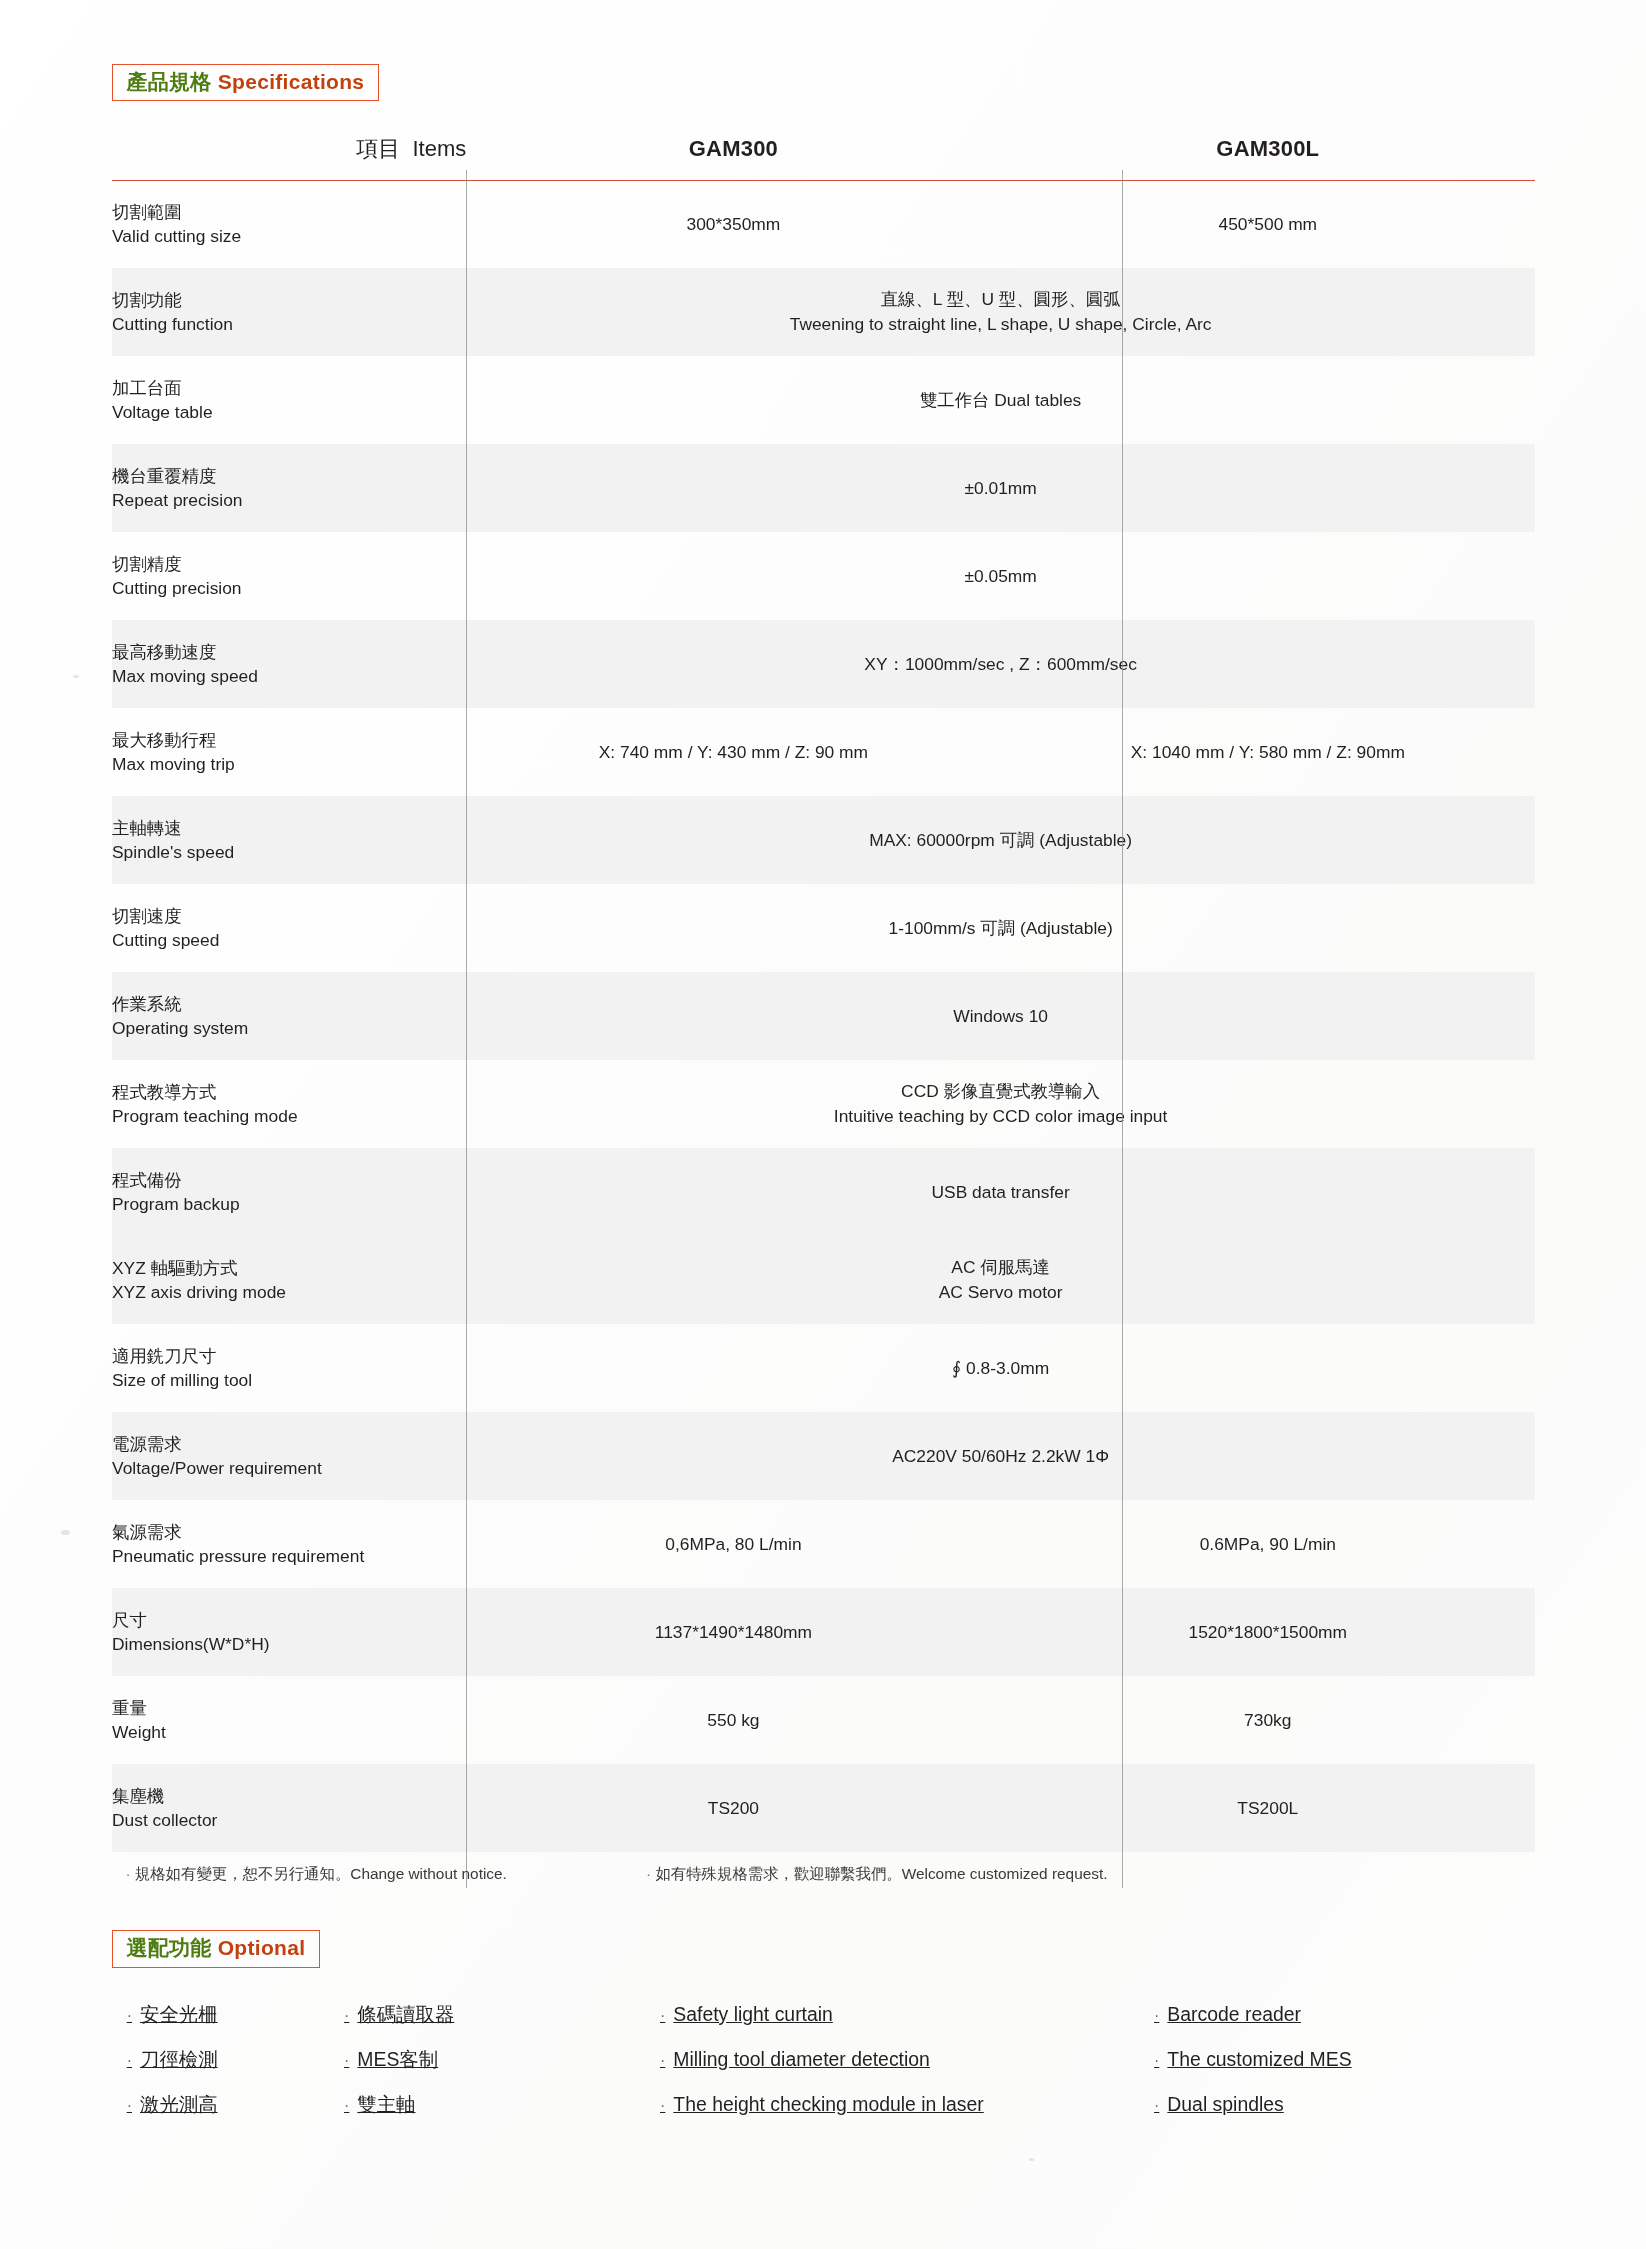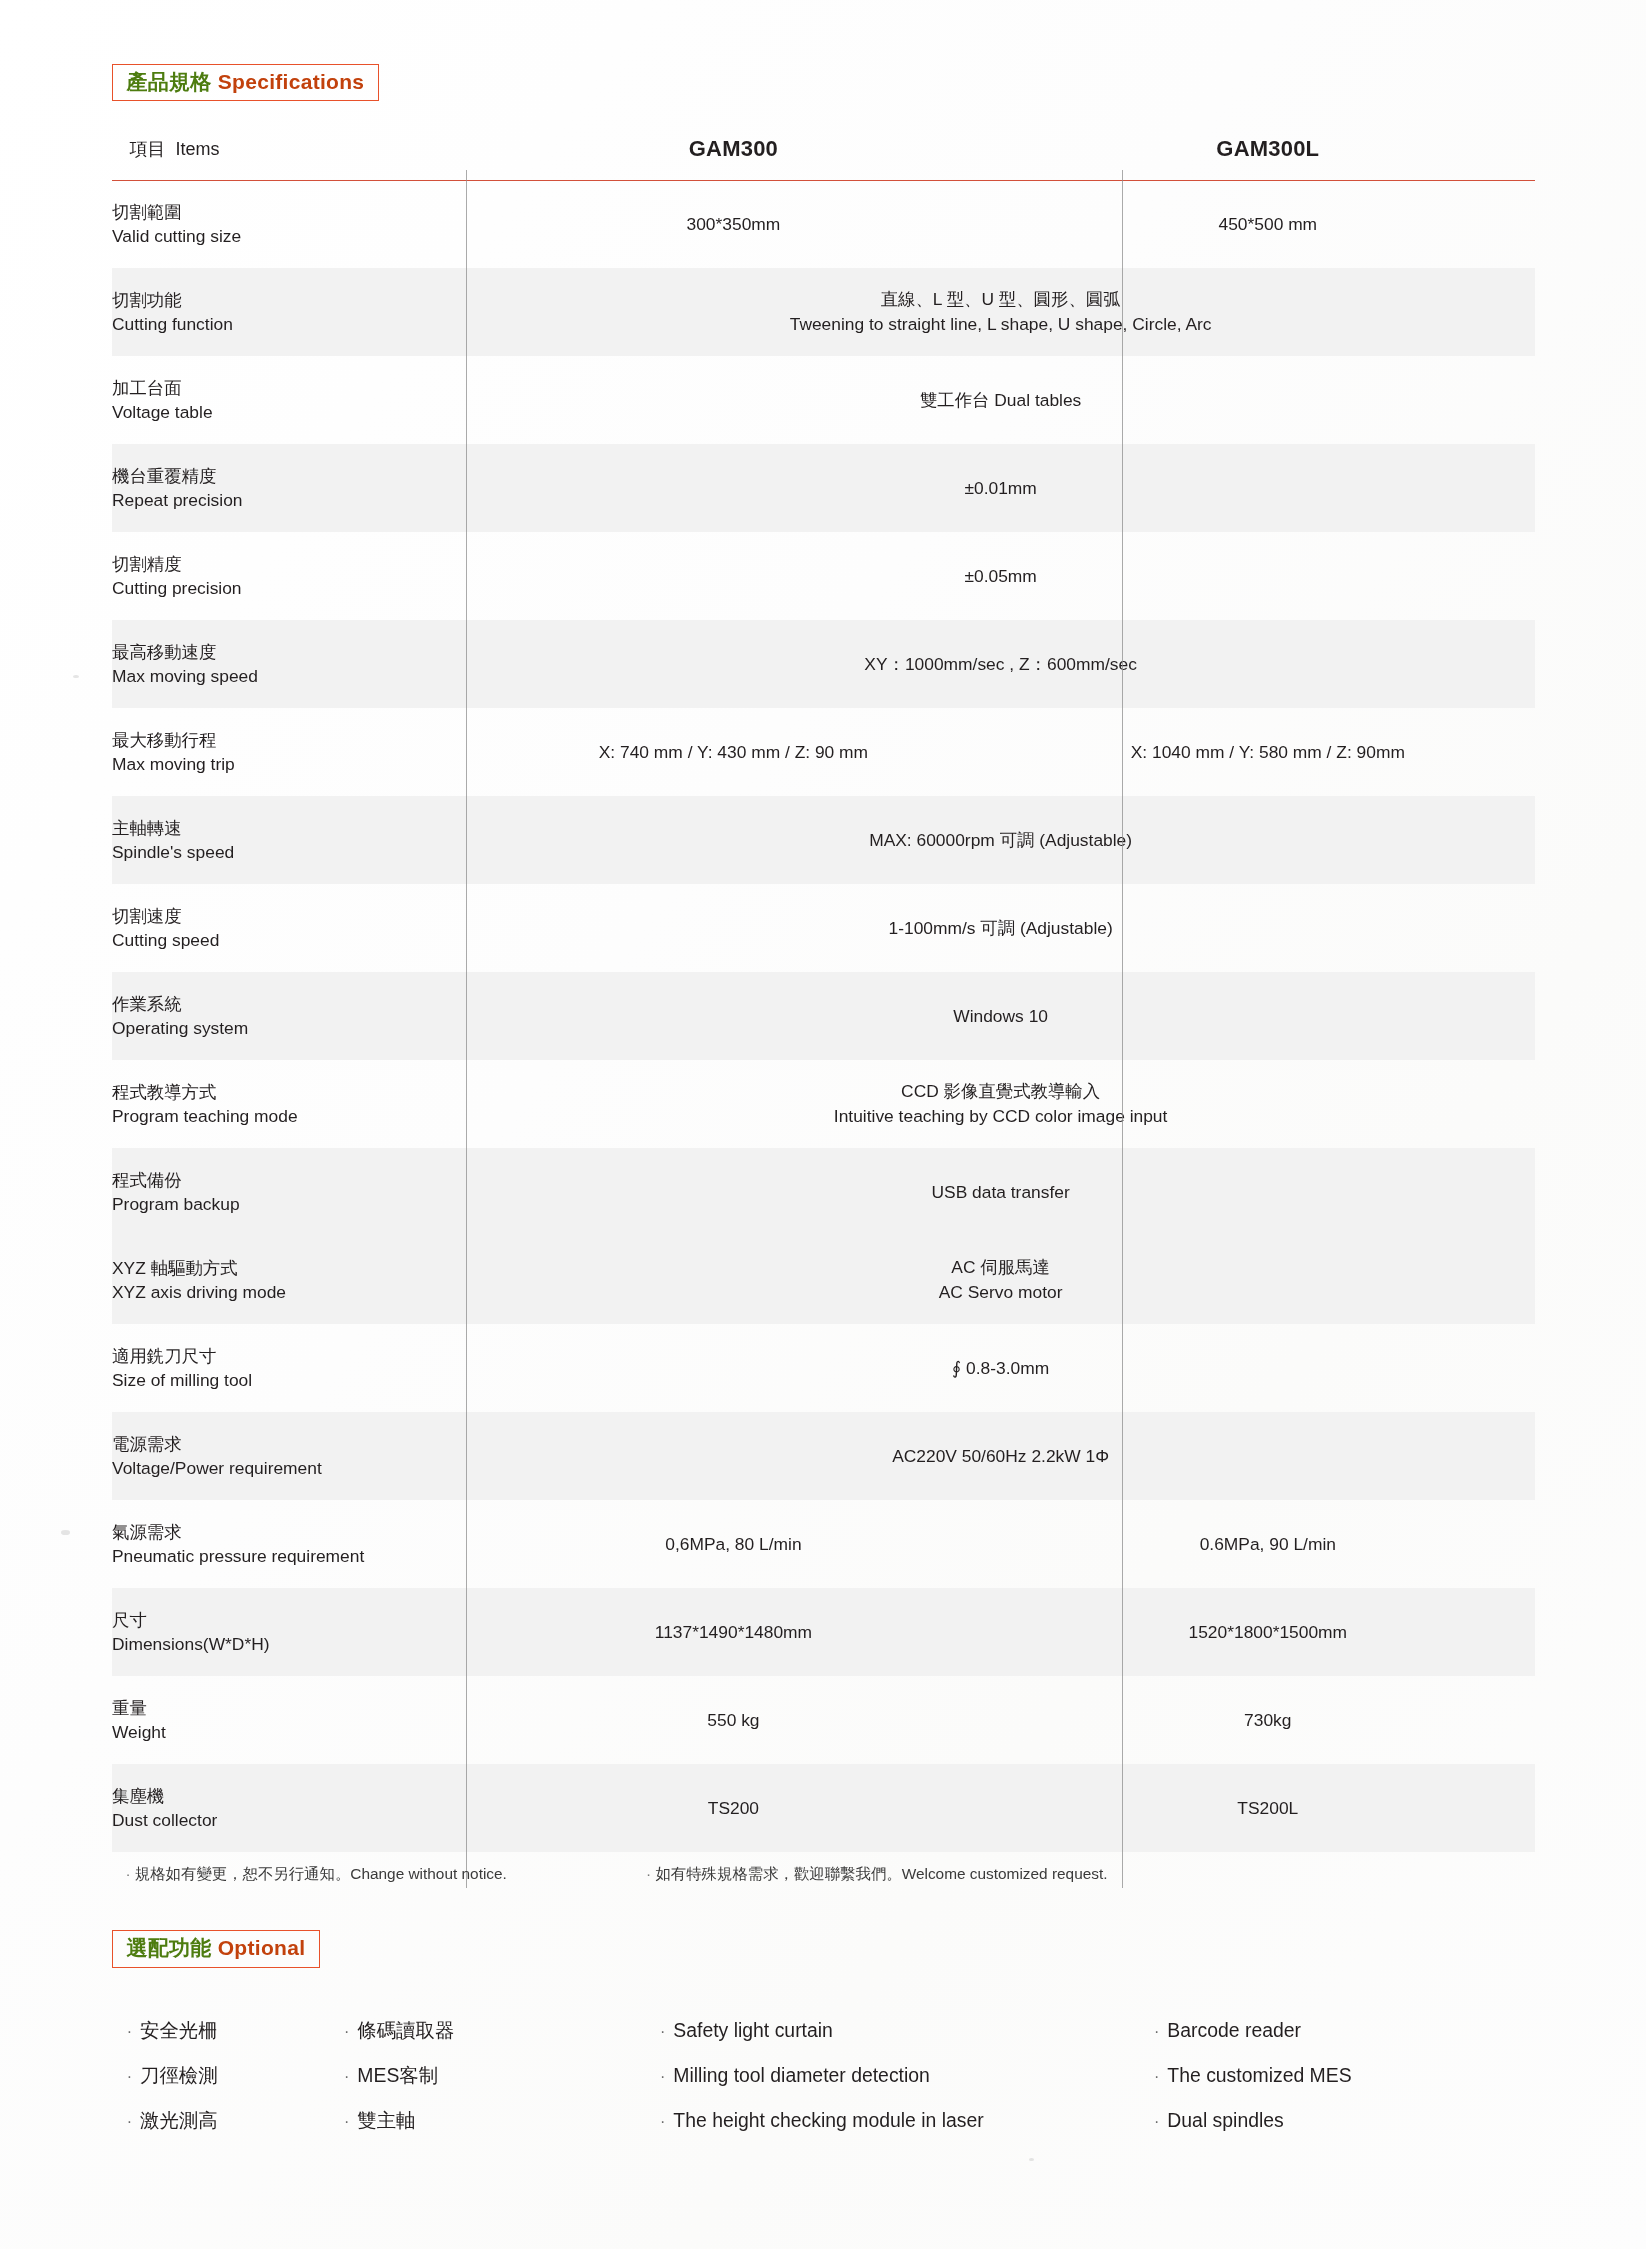--- a/index.html
+++ b/index.html
@@ -66,23 +66,23 @@
   .col-a    { width: 534px; }
   .col-b    { width: 534px; }
 
   thead th {
     height: 61px;
     font-size: 17.4px;
     font-weight: normal;
     color: #231f20;
   }
   thead th.h-item {
-    text-align: left;
+    text-align: right;
     padding-left: 17.4px;
-    font-size: 18px;
+    font-size: 22px;
   }
   thead th.h-model {
     font-size: 22px;
     font-weight: bold;
     text-align: center;
     letter-spacing: 0.2px;
   }
   thead tr { border-bottom: 1.3px solid #d2503a; }
 
   tbody tr { height: 88px; }
@@ -126,21 +126,21 @@
 
   
   .optional-wrap { margin-top: 39px; }
   .opt-grid {
     margin-top: 20px;
     position: relative;
     font-size: 19.4px;
     line-height: 1.0;
     color: #231f20;
   }
-  .opt-col { position: absolute; top: 16px; }
+  .opt-col { position: absolute; top: 0; text-decoration: underline; }
   .opt-col.c1 { left: 14.7px; }
   .opt-col.c2 { left: 232px; }
   .opt-col.c3 { left: 548px; }
   .opt-col.c4 { left: 1042px; }
   .opt-item {
     margin-bottom: 25.4px;
     white-space: nowrap;
   }
   .opt-item .bullet { color: #6b6b6b; margin-right: 8px; font-size: 16px; }
 </style>

